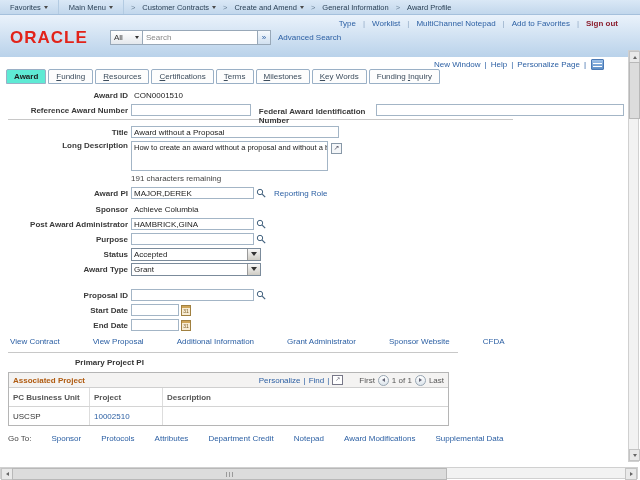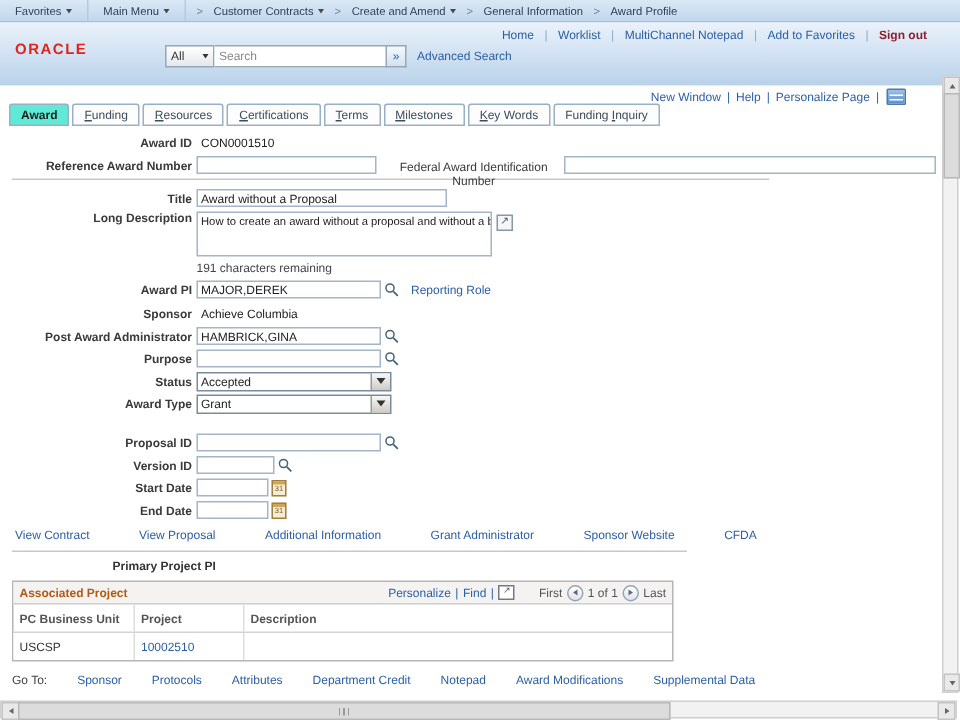--- a/index.html
+++ b/index.html
@@ -13,21 +13,21 @@
   .bc-seg { display:flex; align-items:center; gap:3px; padding:0 10px; height:100%;
             border-right:1px solid #b3cbe2; cursor:pointer; }
   .bc-item { display:flex; align-items:center; gap:3px; cursor:pointer; }
   .bc-arrow { width:0; height:0; border-left:2.5px solid transparent; border-right:2.5px solid transparent;
               border-top:3px solid #4a4a4a; }
   .bc-sep { margin:0 7px; color:#6a8096; }
 
   
   .header-band { position:relative; height:42px; background:linear-gradient(#eaf2fb,#b9d2ea);
                  border-bottom:1px solid #c3c3c3; }
-  .oracle-logo { position:absolute; left:10px; top:13px; font-size:10px; font-weight:bold;
+  .oracle-logo { position:absolute; left:10px; top:13px; font-size:17px; font-weight:bold;
                  color:#e2231a; letter-spacing:1px; }
   .top-links { position:absolute; top:4px; right:22px; display:flex; align-items:center; font-size:8px; }
   .top-links a { color:#2b5fa3; margin:0 7px; }
   .tdiv { color:#8fa9c4; }
   .signout { color:#8b1f2f; font-weight:bold; margin-left:7px; cursor:pointer; }
   .search-row { position:absolute; left:110px; top:15px; display:flex; align-items:center; height:15px; }
   .scope { width:33px; height:15px; box-sizing:border-box; border:1px solid #98a8b8;
            background:linear-gradient(#ffffff,#e4e8ec); display:flex; align-items:center;
            justify-content:space-between; padding:0 3px; font-weight:normal; cursor:pointer; }
   .scope .bc-arrow { border-top-color:#333; }
@@ -51,25 +51,25 @@
 
   .tabs { display:flex; margin:12px 0 0 6px; }
   .tab { border:1px solid #9ab0c6; background:#fdfdfd; color:#3c4c5c; padding:2px 7px 2px 7px;
          margin-right:2px; border-radius:2px 2px 0 0; cursor:pointer; }
   .tab.active { background:#5eead4; font-weight:bold; color:#1d1d1d; }
 
   .form { padding:5px 16px 0 8px; }
   .frow { display:flex; align-items:center; margin-bottom:3px; height:12px; }
   .frow.tall { height:auto; align-items:flex-start; }
   .flabel { flex:none; width:120px; text-align:right; margin-right:3px; font-weight:bold; color:#3a3a3a; }
-  .flabel2 { flex:none; width:114px; text-align:center; margin:12px 3px 0 8px; font-weight:normal; color:#3a3a3a; }
+  .flabel2 { flex:none; width:114px; text-align:left; margin:12px 3px 0 8px; font-weight:bold; color:#3a3a3a; }
   .ftext { margin-left:3px; color:#222; }
   input.fi { height:12px; box-sizing:border-box; border:1px solid #a3b5c6; font-family:inherit;
              font-size:8px; padding:0 2px; color:#222; }
-  .w123{width:123px} .w197{width:167px} .w255{width:255px} .w52{width:52px} .w48{width:48px}
+  .w123{width:123px} .w197{width:208px} .w255{width:255px} .w52{width:52px} .w48{width:48px}
   .mag { width:10px; height:10px; margin-left:2px; cursor:pointer; flex:none; }
   .sep1 { border-top:1px solid #c8c8c8; width:505px; margin:3px 0 6px 0; }
   .ldesc { width:197px; height:30px; box-sizing:border-box; border:1px solid #a3b5c6; font-family:inherit;
            font-size:7.5px; padding:1px 2px; resize:none; color:#222; overflow:hidden; }
   .expand-icon { width:9px; height:9px; margin:2px 0 0 3px; border:1px solid #8898a8; background:#f4f6f8;
                  font-size:7px; line-height:8px; text-align:center; color:#556; cursor:pointer; }
   .remaining { margin:0 0 4px 123px; color:#444; }
   .gap4 { margin-top:4px; } .gap14 { margin-top:14px; }
   .sel { width:130px; height:13px; box-sizing:border-box; border:1px solid #7b8b9b; background:#fff;
          display:flex; align-items:center; justify-content:space-between; cursor:pointer; }
@@ -174,21 +174,21 @@
     <span class="bc-sep">&gt;</span>
     <div class="bc-item">
       <span>Award Profile</span>
     </div>
   </div>
 
   <div class="header-band">
     <div class="oracle-logo">ORACLE</div>
 
     <div class="top-links">
-      <a>Home</a>
+      <a>Type</a>
       <span class="tdiv">|</span>
       <a>Worklist</a>
       <span class="tdiv">|</span>
       <a>MultiChannel Notepad</a>
       <span class="tdiv">|</span>
       <a>Add to Favorites</a>
       <span class="tdiv">|</span>
       <span class="signout">Sign out</span>
     </div>
 
@@ -310,28 +310,20 @@
 
       <div class="frow gap14">
         <span class="flabel">Proposal ID</span>
         <input class="fi w123" value="" style="">
         <svg class="mag" viewBox="0 0 10 10">
           <circle cx="4" cy="4" r="2.7" fill="none" stroke="#44637f" stroke-width="1"></circle>
           <line x1="6.2" y1="6.2" x2="9.2" y2="9.2" stroke="#44637f" stroke-width="1.2"></line>
         </svg>
       </div>
 
-      <div class="frow">
-        <span class="flabel">Version ID</span>
-        <input class="fi w52" value="" style="">
-        <svg class="mag" viewBox="0 0 10 10">
-          <circle cx="4" cy="4" r="2.7" fill="none" stroke="#44637f" stroke-width="1"></circle>
-          <line x1="6.2" y1="6.2" x2="9.2" y2="9.2" stroke="#44637f" stroke-width="1.2"></line>
-        </svg>
-      </div>
 
       <div class="frow">
         <span class="flabel">Start Date</span>
         <input class="fi w48" value="" style="">
         <span class="cal">31</span>
       </div>
 
       <div class="frow">
         <span class="flabel">End Date</span>
         <input class="fi w48" value="" style="">

